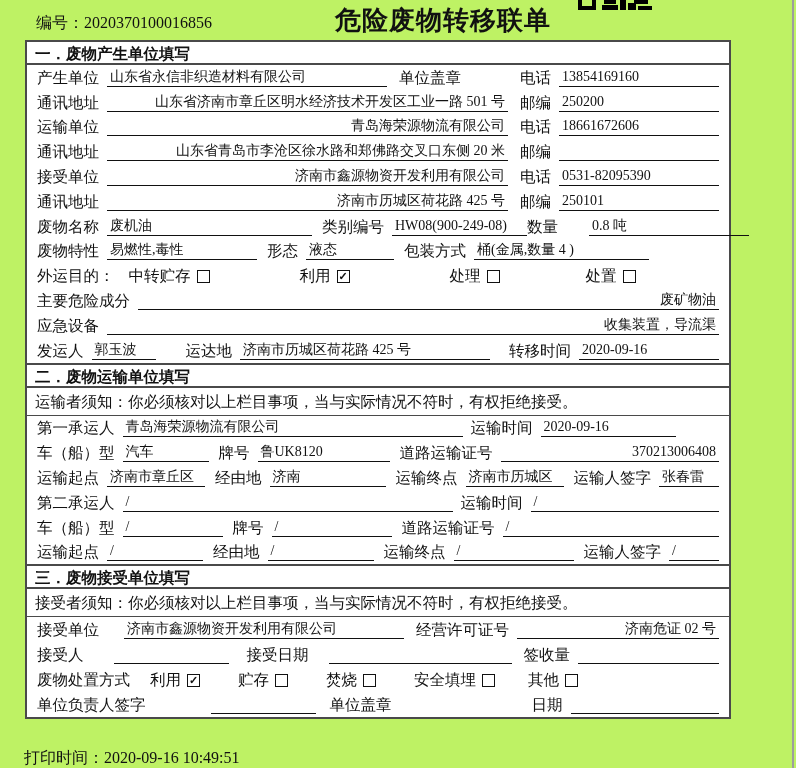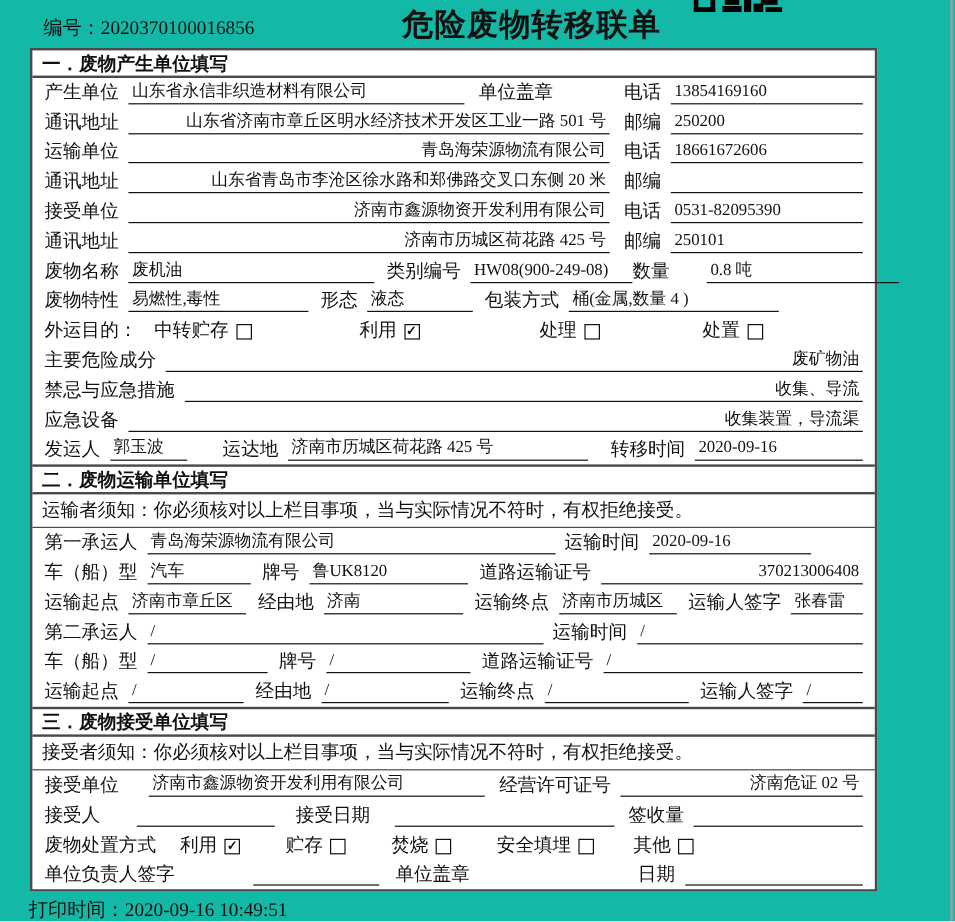--- a/index.html
+++ b/index.html
@@ -23,21 +23,21 @@
   .val.grow{flex:1 1 auto;text-align:right;}
   .val.ctr{text-align:left;}
   .cb{flex:0 0 auto;width:13px;height:13px;border:1.5px solid var(--ink,#111);box-sizing:border-box;
       margin:0 0 2px 6px;font-size:11px;line-height:10px;text-align:center;font-weight:bold;}
   .print{position:absolute;left:24px;top:748px;font-size:16px;white-space:nowrap;}
   .edge-line{position:absolute;right:2px;top:0;width:2px;height:768px;background:var(--edge,#9e9e9e);}
 </style>
 </head>
 <body>
 
-<div class="page" style="--ink: #111111; --line: #4a4a4a; --edge: #9e9e9e; background: #14b8a6;">
+<div class="page" style="--ink: #111111; --line: #4a4a4a; --edge: #9e9e9e; background: #bef264;">
 
   <div class="serial">
     <span>编号：</span><span>2020370100016856</span>
   </div>
 
   <div class="doc-title">危险废物转移联单</div>
 
   <svg class="qr" width="74" height="10" viewBox="0 0 74 10">
     <g fill="#000">
       <rect x="0" y="0" width="4" height="10"></rect>
@@ -117,24 +117,20 @@
           <span class="lbl" style="margin-left: 100px;">处理</span>
           <span class="cb"></span>
           <span class="lbl" style="margin-left: 86px;">处置</span>
           <span class="cb"></span>
         </div>
         <div class="row">
           <span class="lbl">主要危险成分</span>
           <span class="val grow">废矿物油</span>
         </div>
         <div class="row">
-          <span class="lbl">禁忌与应急措施</span>
-          <span class="val grow">收集、导流</span>
-        </div>
-        <div class="row">
           <span class="lbl">应急设备</span>
           <span class="val grow">收集装置，导流渠</span>
         </div>
         <div class="row">
           <span class="lbl">发运人</span>
           <span class="val ctr" style="width: 64px;">郭玉波</span>
           <span class="lbl" style="margin-left: 30px;">运达地</span>
           <span class="val" style="width: 250px;">济南市历城区荷花路 425 号</span>
           <span class="lbl" style="margin-left: auto;">转移时间</span>
           <span class="val" style="width: 140px;">2020-09-16</span>

